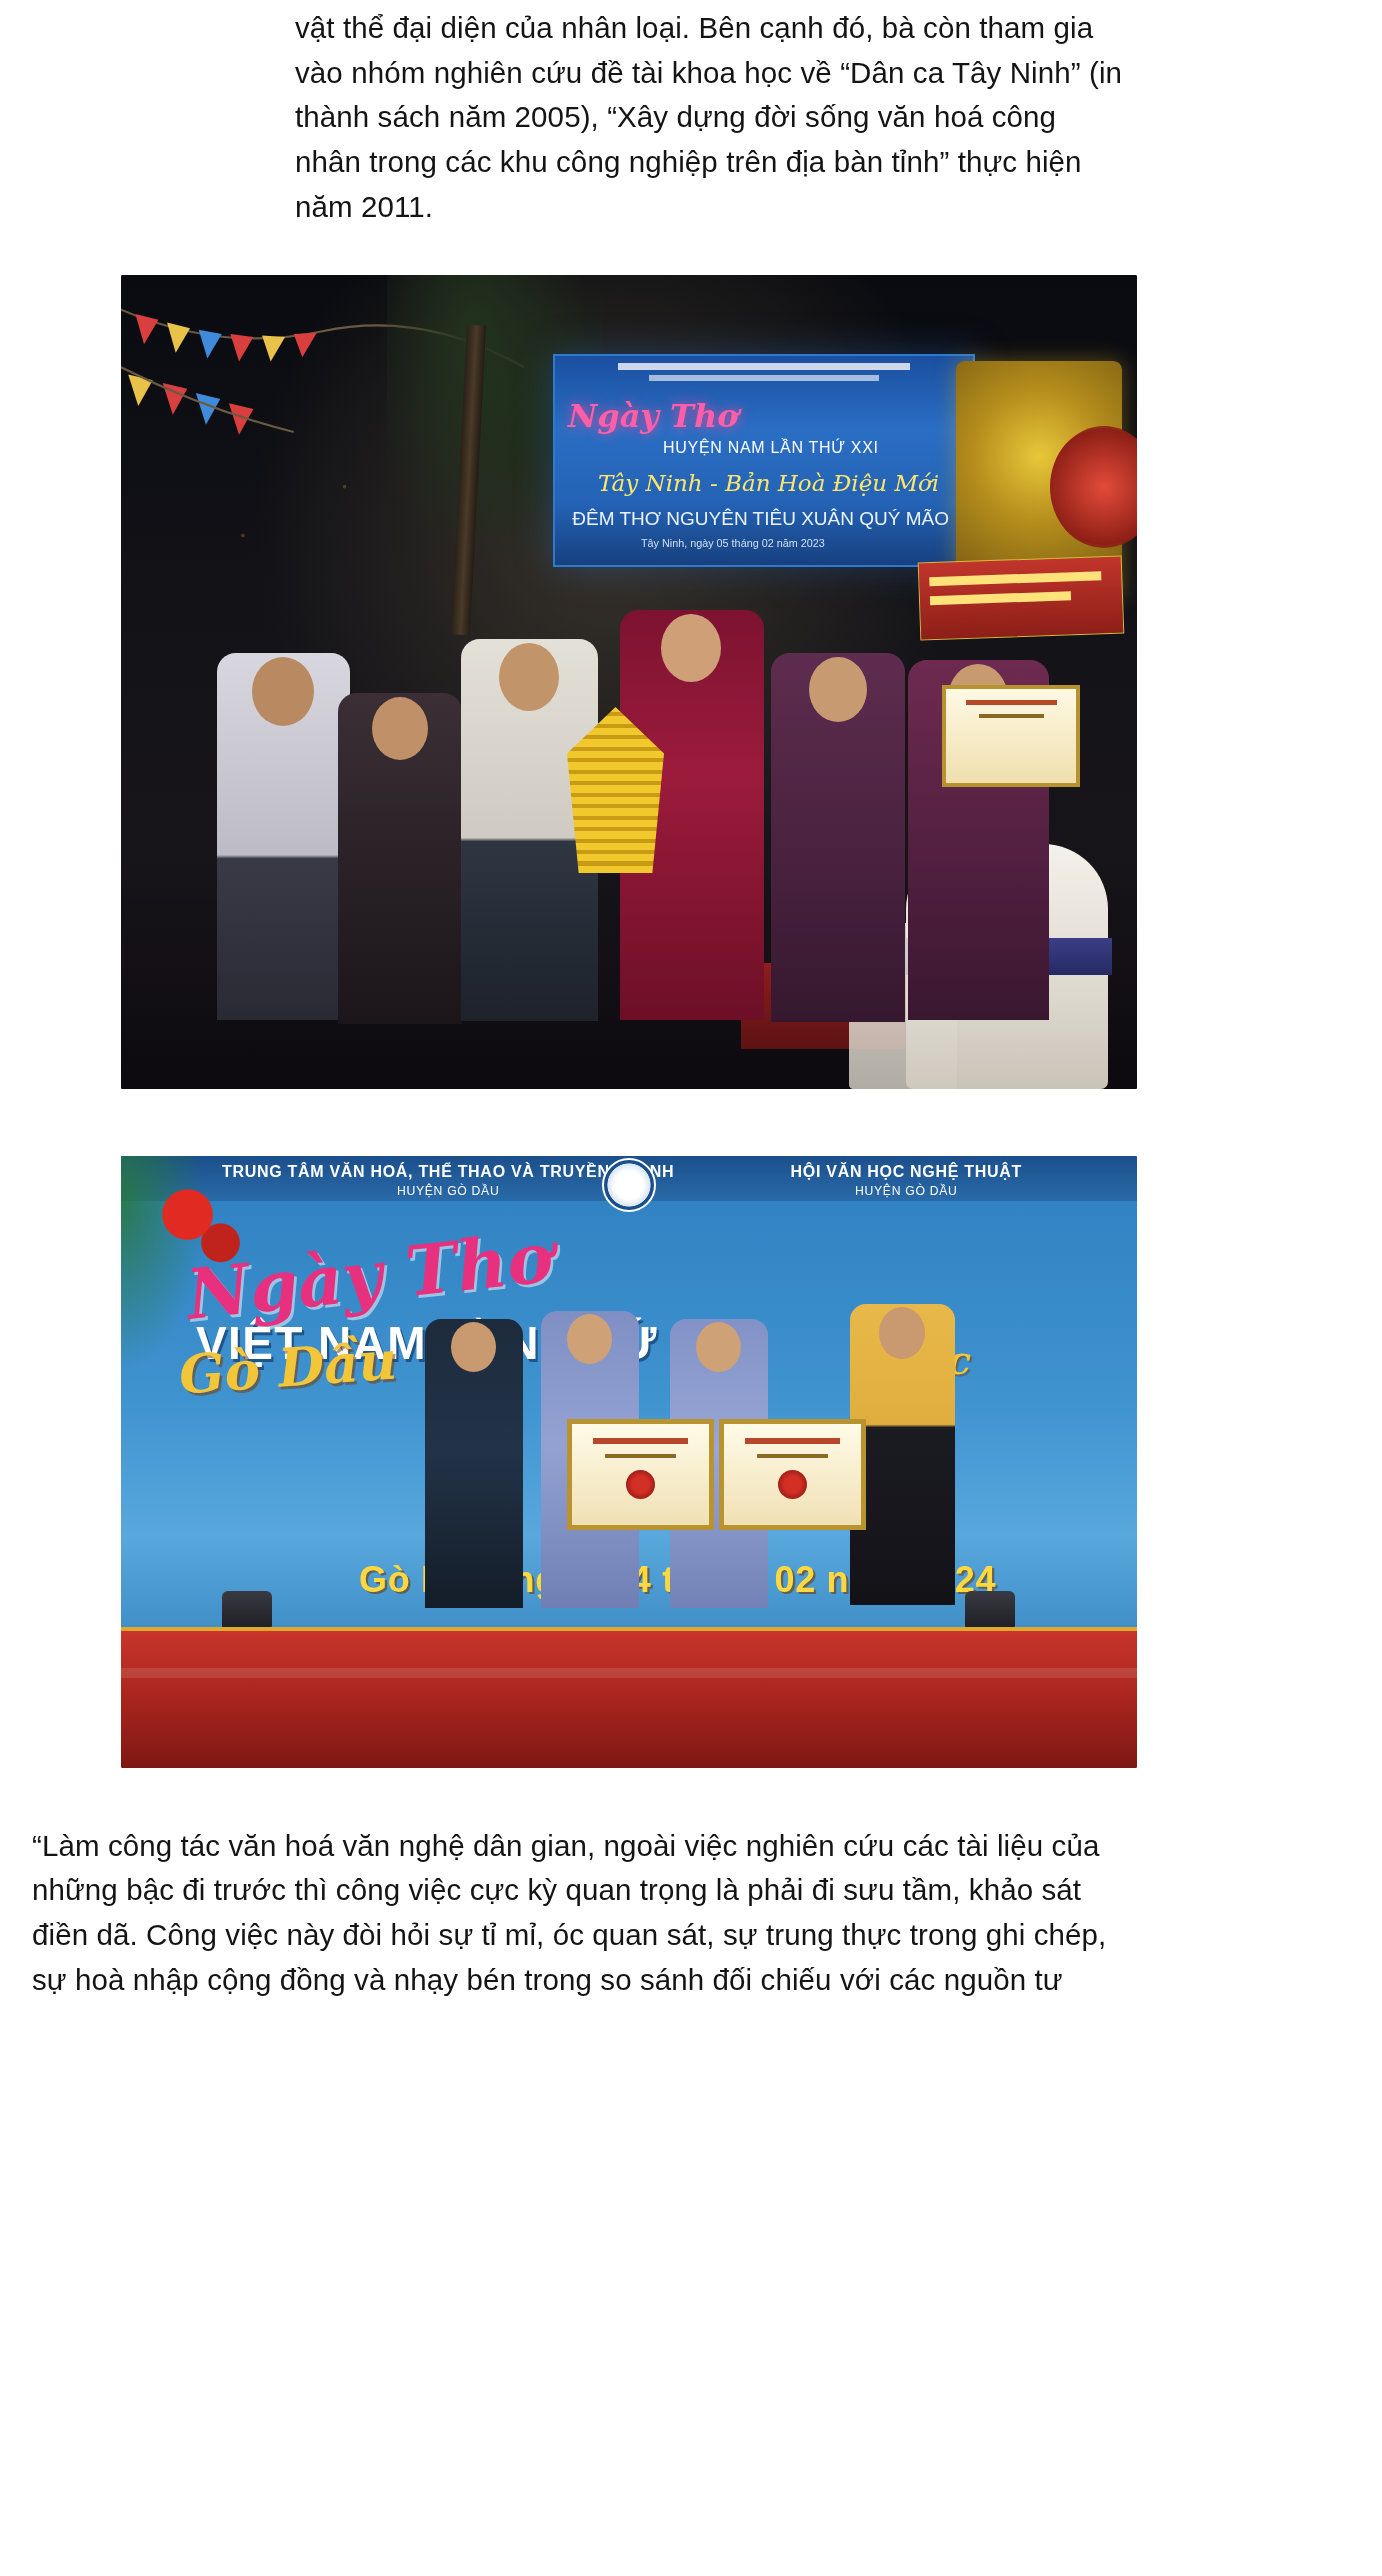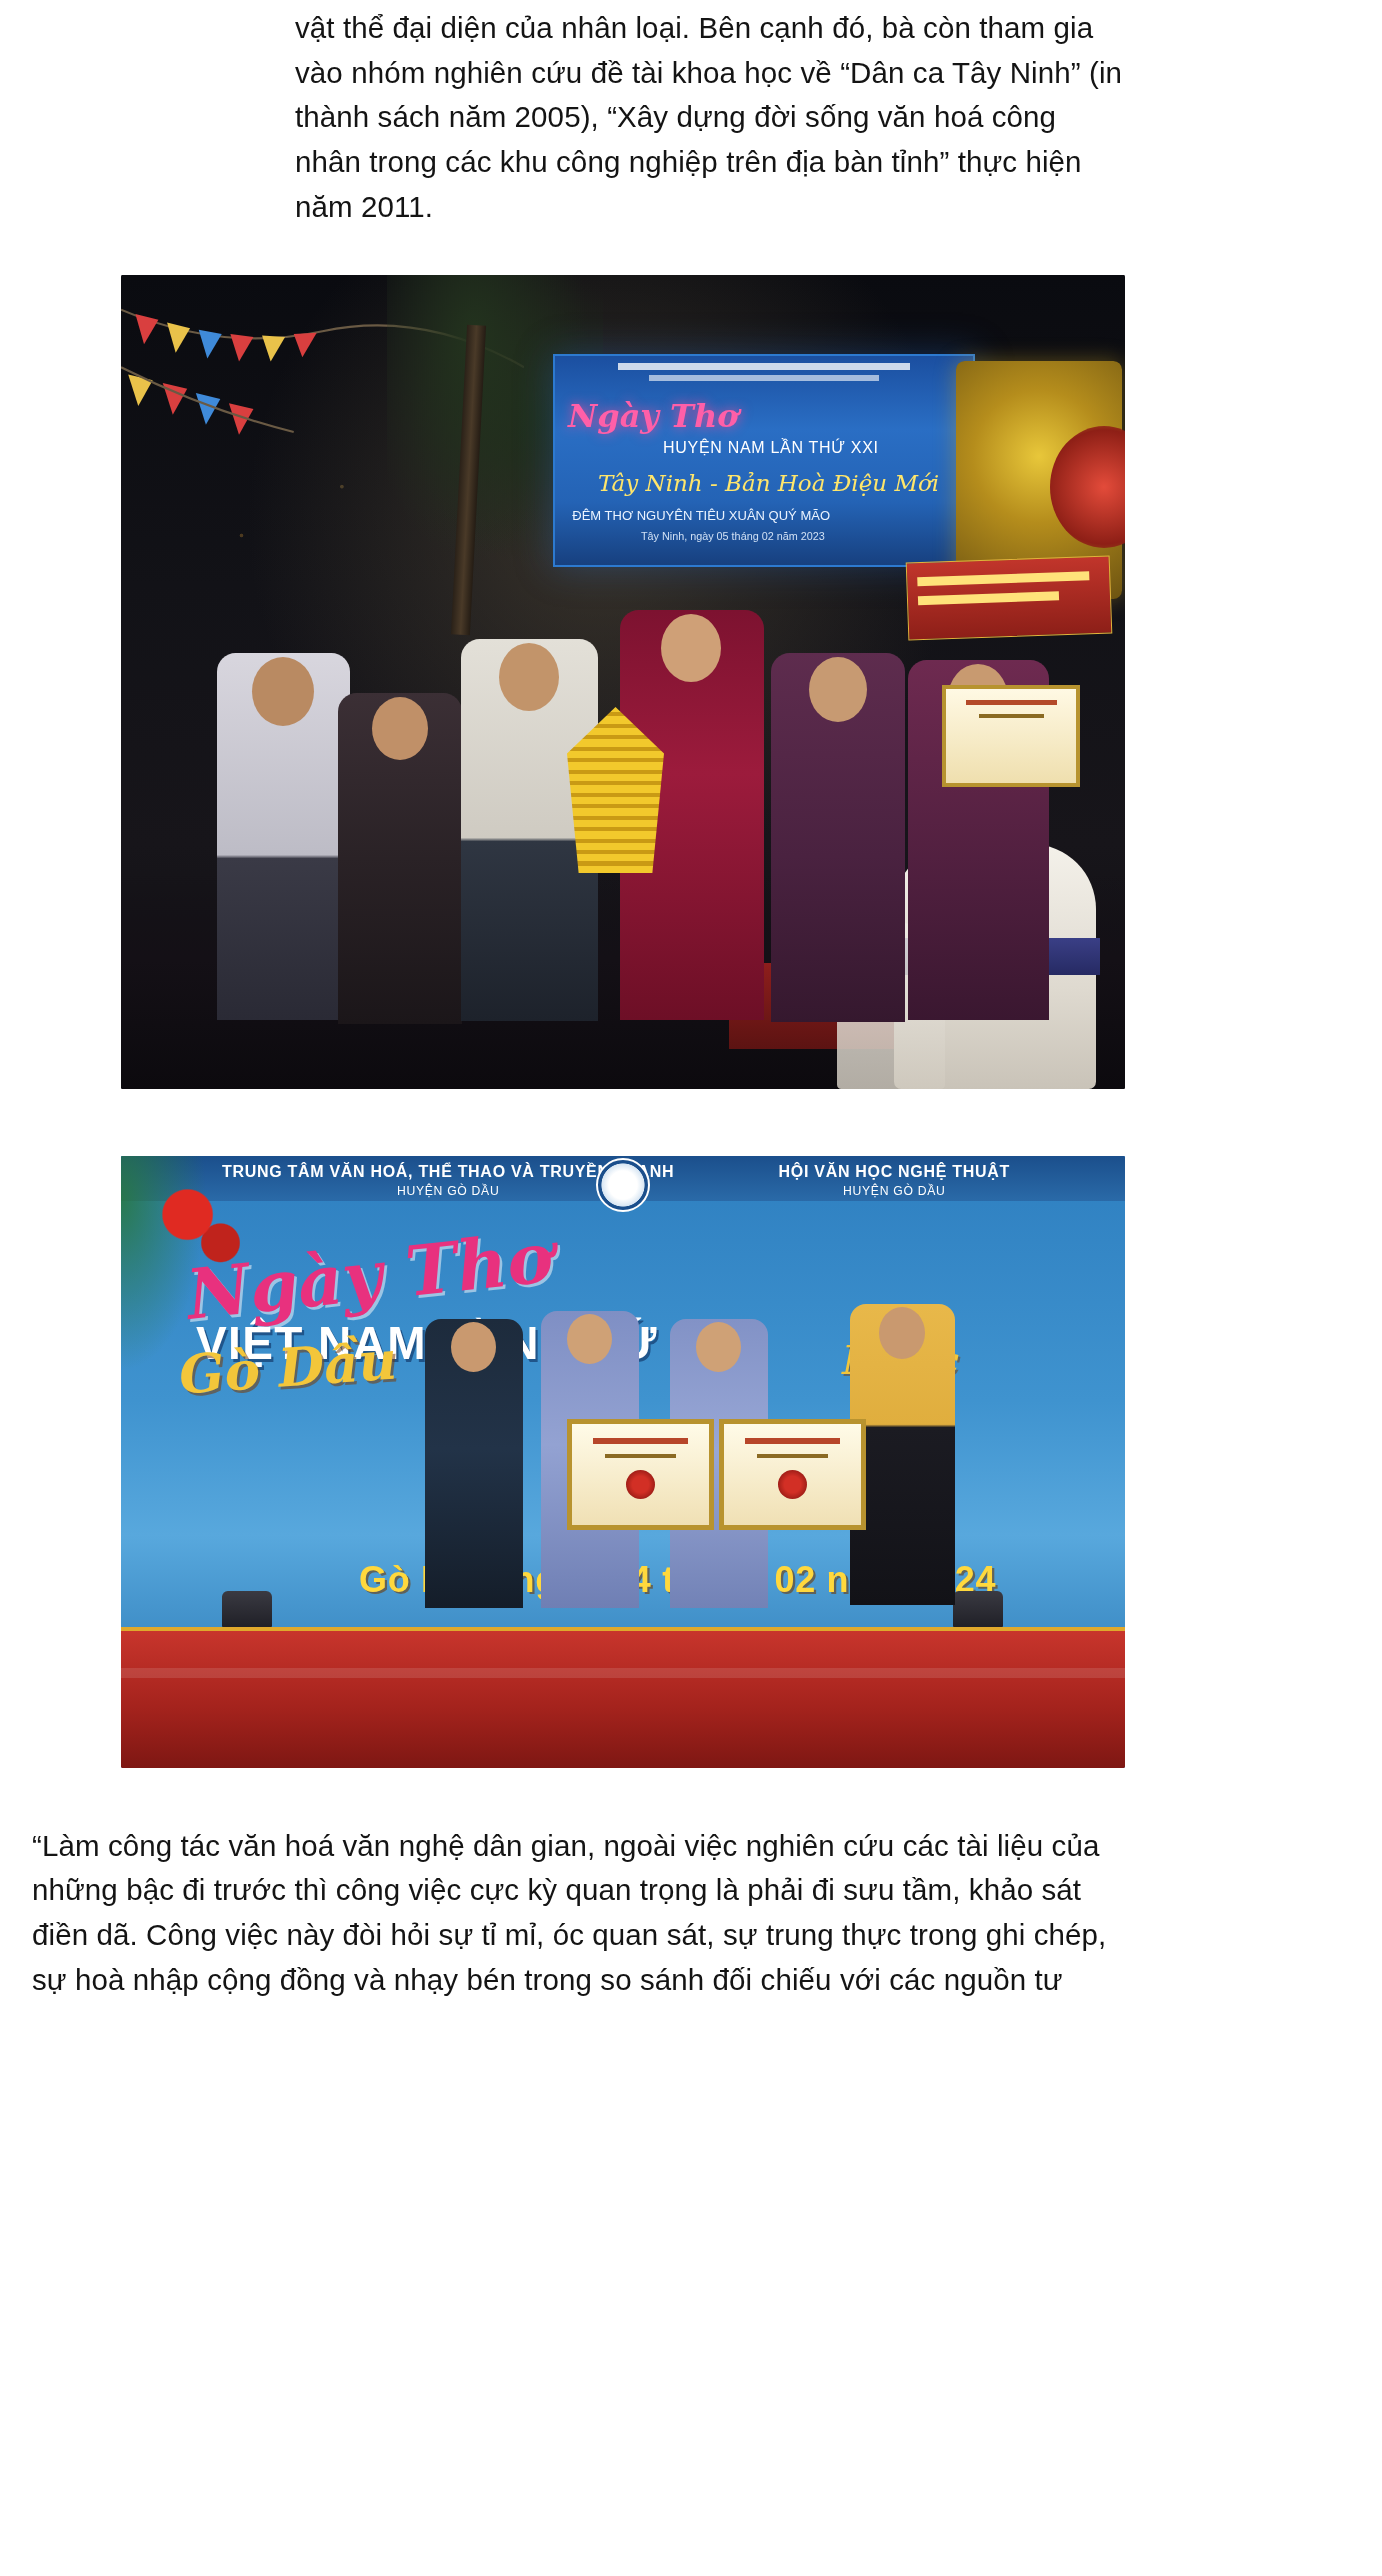--- a/index.html
+++ b/index.html
@@ -27,21 +27,21 @@
     line-height: 1.52;
     color: #141414;
     margin: 0;
     padding: 0 259px 0 295px;
     letter-spacing: 0.1px;
   }
   .para.first {
     padding-top: 5.8px;
   }
   .figure {
-    margin: 45px 16px 0 0;
+    margin: 45px 4px 0 0;
     padding: 0 241px 0 121px;
   }
   .figure-frame {
     width: 100%;
     position: relative;
     overflow: hidden;
     border-radius: 1.4px;
     background: #0b0b0d;
   }
   .figure-caption {
@@ -96,21 +96,21 @@
     font-family: "DejaVu Serif", serif;
   }
   .p1-banner .bn-sub {
     margin: 4.3px 0 0 108px; font-size: 16px; color: #fff; letter-spacing: 0.7px;
   }
   .p1-banner .bn-sub2 {
     margin: 13px 0 0 43px; font-size: 23px; color: #ffe66b; font-style: italic;
     font-family: "DejaVu Serif", serif;
   }
   .p1-banner .bn-sub3 {
-    margin: 11.5px 0 0 17.3px; font-size: 13px; color: #eaf3ff;
+    margin: 11.5px 0 0 17.3px; font-size: 19px; color: #eaf3ff;
   }
   .p1-banner .bn-sub4 {
     margin: 7.2px 0 0 86px; font-size: 10.8px; color: #cfe0f5;
   }
   .p1-flowerboard {
     position: absolute; top: 86px; left: 835px; width: 166px; height: 238px;
     background: radial-gradient(circle at 50% 40%, #e8c73a 0%, #b58d1c 40%, #6c5311 100%);
     border-radius: 8.6px;
     box-shadow: 0 0 21.6px rgba(210,170,40,0.4);
   }

